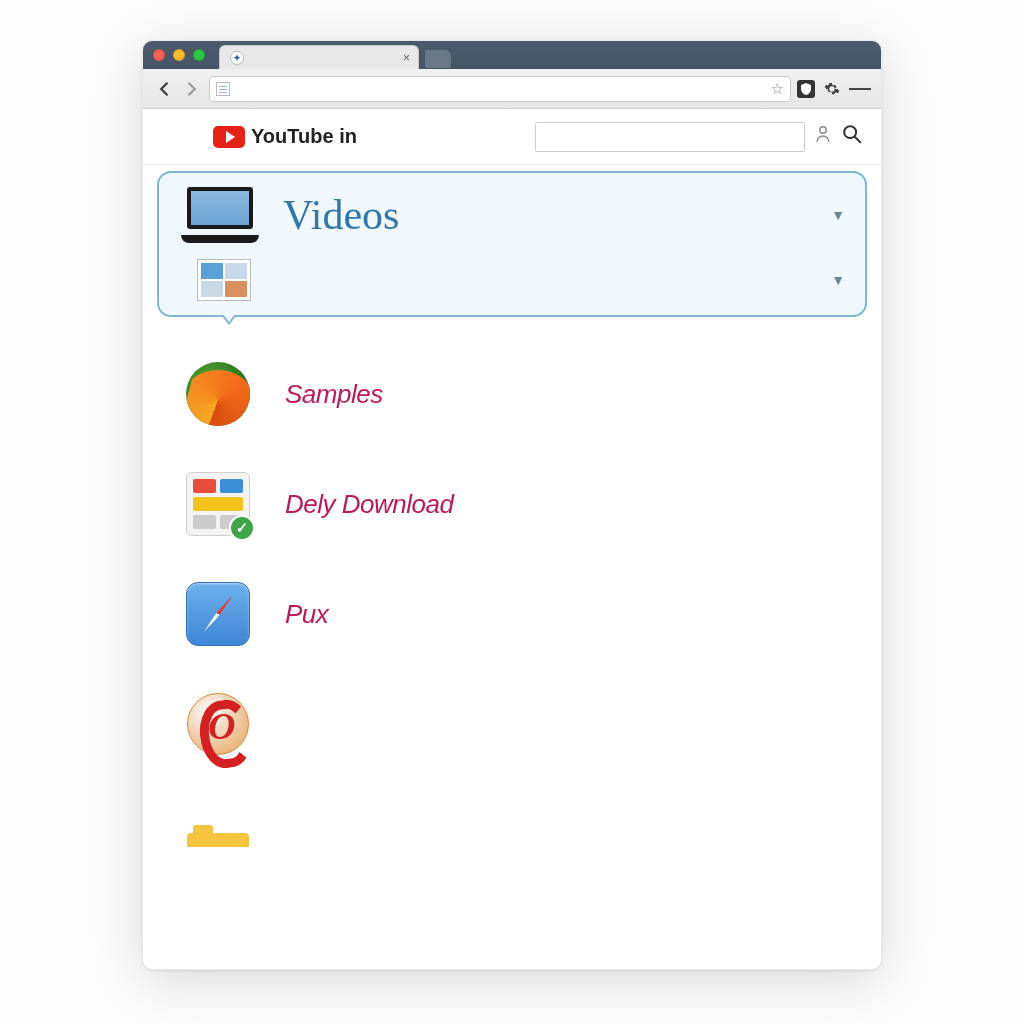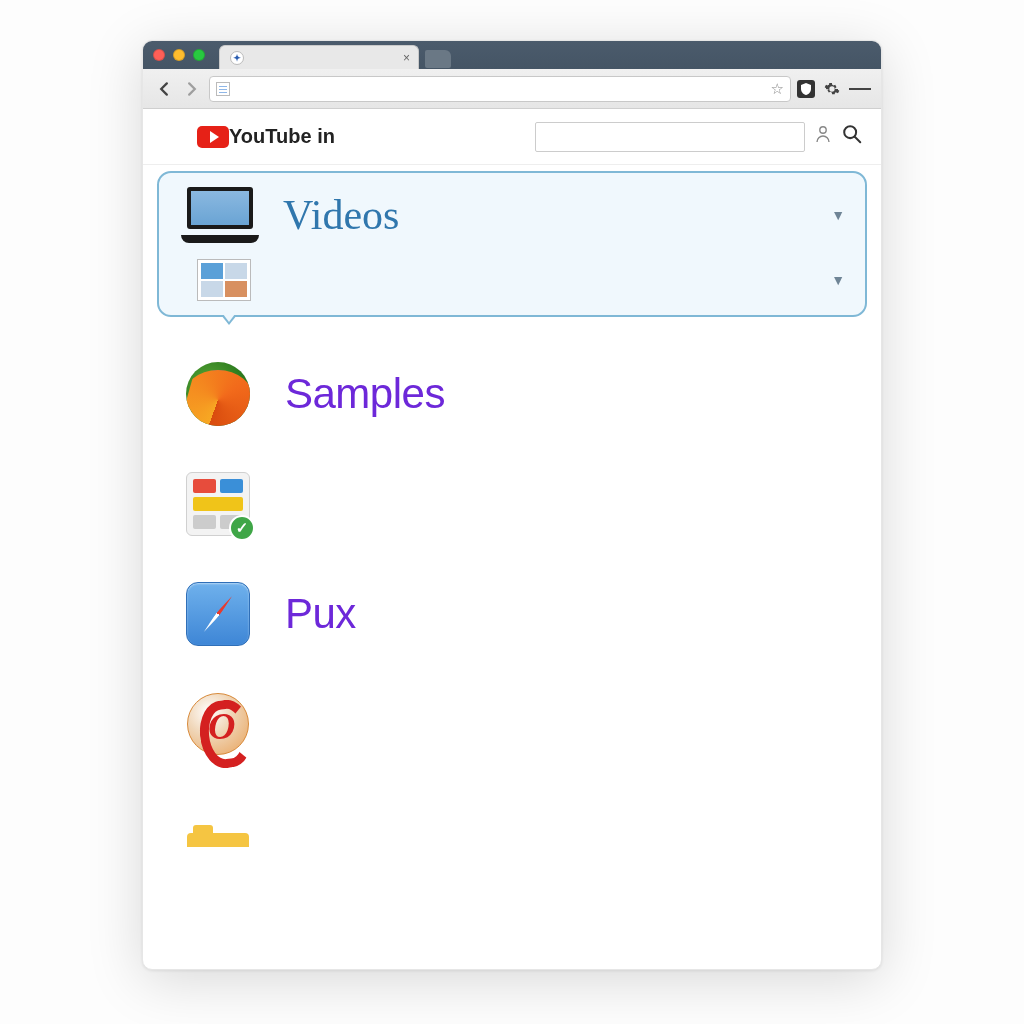--- a/index.html
+++ b/index.html
@@ -87,21 +87,21 @@
     color:#444;font-size:15px;cursor:pointer;
   }
   .tbicon.boxed { background:#333;color:#fff;border-radius:3px;width:18px;height:18px;font-size:11px; }
   .hamburger div{width:14px;height:2px;background:#444;margin:2px 0;}
   
   .page-header {
     height: 56px; display:flex; align-items:center;
     padding: 0 18px 0 54px; gap: 16px;
     border-bottom: 1px solid #eee;
   }
-  .yt-logo { display:flex;align-items:center;gap:0;font-weight:bold;font-size:20px;color:#222; }
+  .yt-logo { display:flex;align-items:center;gap:6px;font-weight:bold;font-size:20px;color:#222;margin-left:16px; }
   .yt-play {
     width:32px;height:22px;background:#e62117;border-radius:5px;
     display:flex;align-items:center;justify-content:center;
   }
   .yt-play::before{content:"";border-left:9px solid #fff;border-top:6px solid transparent;border-bottom:6px solid transparent;margin-left:2px;}
   .search-wrap { margin-left:auto; display:flex;align-items:center;gap:10px; }
   .searchbox {
     width: 270px; height: 30px; border:1px solid #ccc; border-radius:2px;
     padding: 0 8px; font-size:14px; outline:none;
   }
@@ -144,21 +144,21 @@
   }
   .thumb-grid span{background:#c8d8e8;}
   .thumb-grid span:nth-child(1){background:#5aa0d8;}
   .thumb-grid span:nth-child(4){background:#d89060;}
   
   .item-list { padding: 22px 20px 0 40px; }
   .item {
     display:flex;align-items:center;gap:32px;
     padding: 20px 0;
   }
-  .item .label { font-size:42px; color:#6d28d9; letter-spacing:-0.5px; }
+  .item .label { font-size:26px; color:#be185d; letter-spacing:-0.5px;font-style:italic; }
   .app-icon { width:70px;height:70px;display:flex;align-items:center;justify-content:center; }
   
   .fx {
     width:64px;height:64px;border-radius:50%;
     background: radial-gradient(circle at 35% 35%, #5aa837 0%, #2e7d1f 55%, #1a5212 100%);
     position:relative;overflow:hidden;
   }
   .fx::before{content:"";position:absolute;inset:8px;border-radius:50%;background:radial-gradient(circle at 40% 30%,#3b7fd4,#1d4e9a);}
   .fx::after{content:"";position:absolute;left:-4px;top:8px;width:72px;height:60px;border-radius:50%;
     background:conic-gradient(from 200deg,#f7a823,#f26a1b 60%,#d94c0e 100%);
@@ -292,20 +292,21 @@
       <div class="app-icon">
         <div class="tiles">
             <span></span>
             <span></span>
             <span></span>
             <span></span>
             <span></span>
             <div class="check">✓</div>
           </div>
       </div>
+      <span class="label">Dely Download</span>
     </div>
 
     <div class="item">
       <div class="app-icon">
           <div class="sf"></div>
         </div>
       <span class="label">Pux</span>
     </div>
 
     <div class="item">

